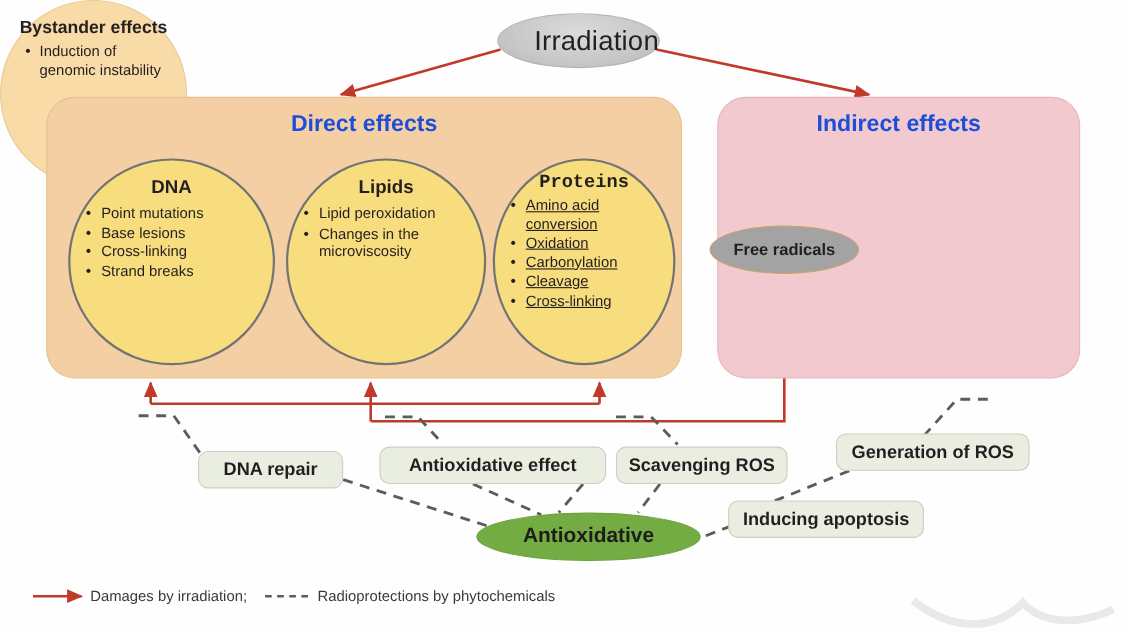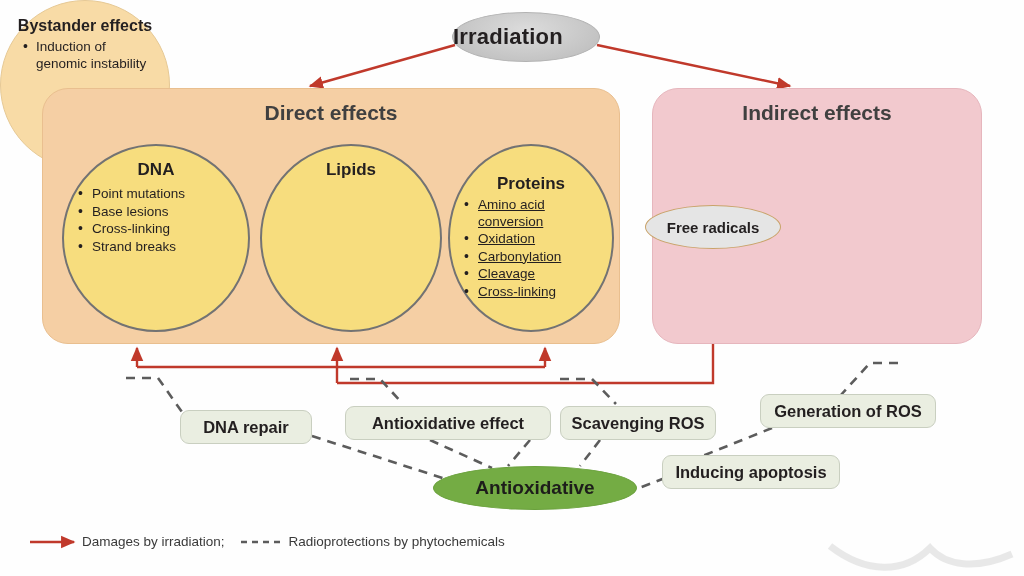--- a/index.html
+++ b/index.html
@@ -8,51 +8,51 @@
   #stage{position:relative;width:1024px;height:576px;background:#fefefe;}
   svg#wires{position:absolute;left:0;top:0;width:1024px;height:576px;pointer-events:none;}
 
   .node{position:absolute;box-sizing:border-box;}
 
   
   #irradiation{left:452px;top:12px;width:148px;height:50px;
     border-radius:50%/50%;
     background:radial-gradient(ellipse at 50% 35%,#dcdcdc 0%,#c9c9c9 55%,#b9b9b9 100%);
     border:1px solid #b2b2b2;
-    display:flex;align-items:center;justify-content:flex-start;
-    font-weight:bold;font-size:22px;letter-spacing:.2px;z-index:6;}
+    display:flex;align-items:center;justify-content:flex-end;
+    font-weight:normal;font-size:25px;letter-spacing:.2px;z-index:6;}
 
   
   .panel{border-radius:26px;}
   #direct-panel{left:42px;top:88px;width:578px;height:256px;
     background:#f5cfa4;border:1px solid #e9bf8f;}
   #indirect-panel{left:652px;top:88px;width:330px;height:256px;
     background:#f2c9ce;border:1px solid #e6b6bd;}
   .panel-title{position:absolute;left:0;right:0;top:12px;text-align:center;
-    font-weight:bold;font-size:21px;color:#404040;}
+    font-weight:bold;font-size:21px;color:#1d4ed8;}
 
   
   .circ{position:absolute;border-radius:50%;background:#f7dd7e;
         border:2px solid #737373;box-sizing:border-box;}
   #c-dna{left:62px;top:144px;width:188px;height:188px;}
   #c-lip{left:260px;top:144px;width:182px;height:188px;}
   #c-pro{left:448px;top:144px;width:166px;height:188px;}
 
   .circ .c-title{text-align:center;font-weight:bold;font-size:17px;margin-top:14px;}
-  #c-pro .c-title{margin-top:28px;}
+  #c-pro .c-title{margin-top:11px;font-family:Liberation Mono, monospace;}
   .circ ul{list-style:none;margin:6px 0 0 0;padding:0 8px 0 14px;}
   #c-pro ul{margin-top:3px;text-decoration:underline;}
   .circ li{position:relative;font-size:13.5px;line-height:16.5px;
            padding-left:14px;margin-bottom:1px;}
   .circ li:before{content:"\2022";position:absolute;left:0;top:-1px;font-size:14px;}
   #c-lip li{margin-bottom:2px;}
 
   
   #free-radicals{left:645px;top:205px;width:136px;height:44px;border-radius:50%;
-    background:#e5e5e5;border:1.5px solid #c9a36a;
+    background:#a3a3a3;border:1.5px solid #c9a36a;
     display:flex;align-items:center;justify-content:center;
     font-weight:bold;font-size:15px;z-index:5;}
 
   
   #c-bys{left:802px;top:150px;width:170px;height:170px;border-radius:50%;
     background:#f8dba6;border:1.5px solid #e6c995;box-sizing:border-box;}
   #c-bys .c-title{text-align:center;font-weight:bold;font-size:16px;margin-top:16px;}
   #c-bys ul{list-style:none;margin:4px 0 0 0;padding:0 10px 0 22px;}
   #c-bys li{position:relative;font-size:13.5px;line-height:16.5px;padding-left:13px;}
   #c-bys li:before{content:"\2022";position:absolute;left:0;top:-1px;font-size:14px;}
@@ -139,20 +139,24 @@
     <ul>
       <li>Point mutations</li>
       <li>Base lesions</li>
       <li>Cross-linking</li>
       <li>Strand breaks</li>
     </ul>
   </div>
 
   <div class="circ" id="c-lip">
     <div class="c-title">Lipids</div>
+    <ul>
+      <li>Lipid peroxidation</li>
+      <li>Changes in the microviscosity</li>
+    </ul>
   </div>
 
   <div class="circ" id="c-pro">
     <div class="c-title">Proteins</div>
     <ul>
       <li>Amino acid conversion</li>
       <li>Oxidation</li>
       <li>Carbonylation</li>
       <li>Cleavage</li>
       <li>Cross-linking</li>

